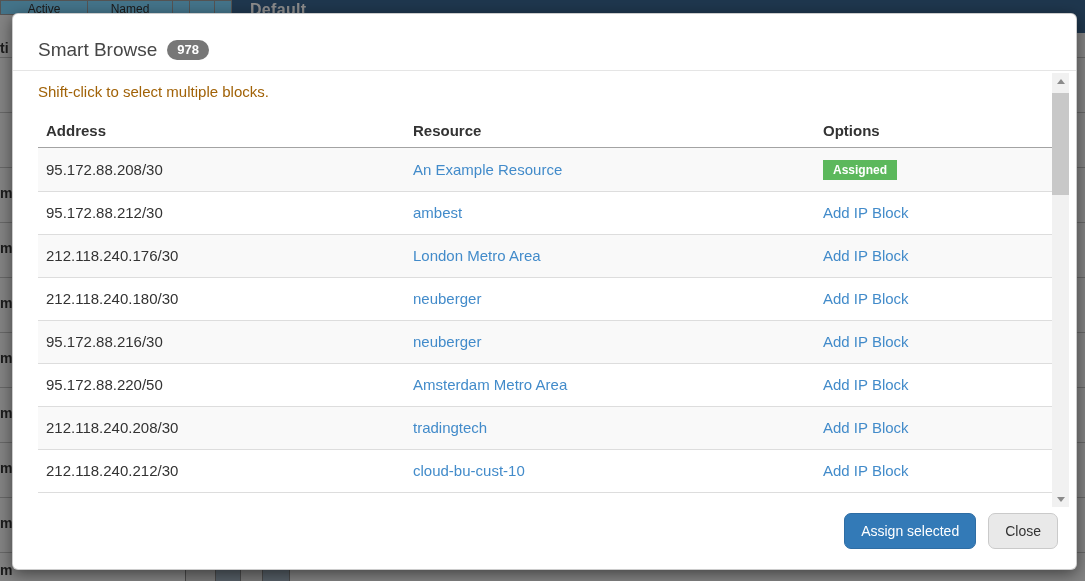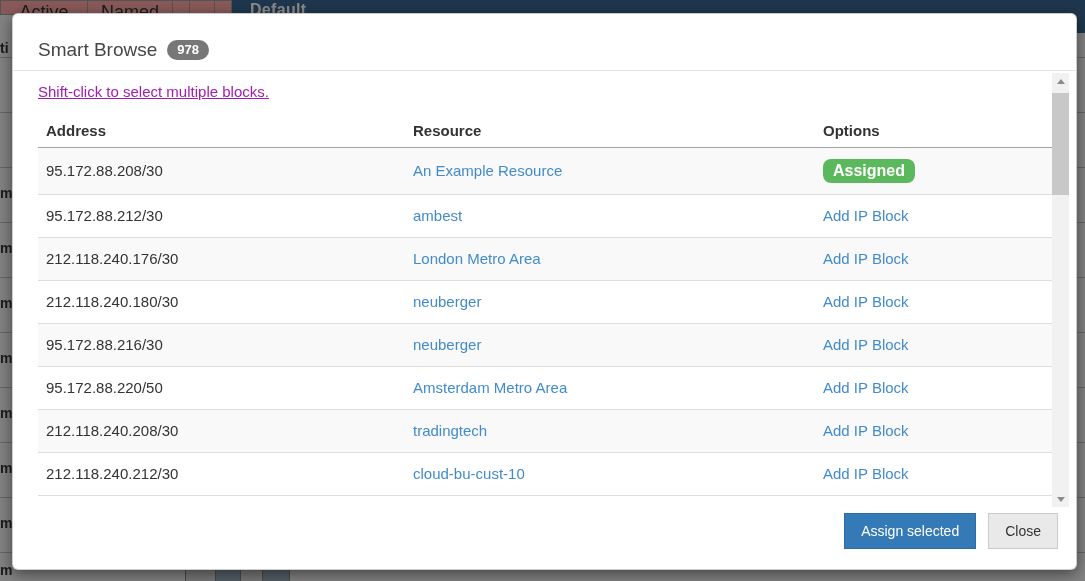--- a/index.html
+++ b/index.html
@@ -6,21 +6,21 @@
   html,body { width:1085px; height:581px; overflow:hidden; }
   body { font-family:"Liberation Sans","DejaVu Sans",sans-serif; position:relative; background:#f0f0f0; }
 
   
   .app-bg { position:absolute; inset:0; background:#f0f0f0; }
   .bg-rows { position:absolute; inset:0;
     background-image:repeating-linear-gradient(to bottom, transparent 0 54px, #bdbdbd 54px 55px);
     background-position:0 3px; }
   .bg-fragment { position:absolute; left:0; font-size:14px; color:#333; font-weight:bold; }
   .bg-tabs { position:absolute; left:0; top:0; height:15px; display:flex; }
-  .bg-tab { background:#fca5a5; border:1px solid #999; border-left:none; font-size:18px;
+  .bg-tab { background:#7dd3fc; border:1px solid #999; border-left:none; font-size:12px;
     color:#333; text-align:center; padding-top:1px; overflow:hidden; }
   .bg-tab.first { border-left:1px solid #999; }
   .bg-bluebar { position:absolute; left:232px; top:0; right:0; height:33px; background:#3a648f; }
   .bg-bluebar .bg-panel-title { position:absolute; left:18px; top:1px; font-size:16px; font-weight:bold;
     color:#ffffff; letter-spacing:.3px; }
   .bg-bottom-cells { position:absolute; left:185px; top:569px; height:12px; display:flex; }
   .bg-bottom-cell { border-left:1px solid #888; background:#dcdcdc; height:100%; }
   .bg-bottom-cell.dark { background:#9fb0bd; }
 
   .backdrop-overlay { position:absolute; inset:0; background:rgba(0,0,0,0.45); }
@@ -30,48 +30,48 @@
     background:#fff; border-radius:6px; border:1px solid rgba(0,0,0,.2);
     box-shadow:0 4px 16px rgba(0,0,0,.5); display:flex; flex-direction:column; overflow:hidden; }
 
   .modal-header { height:57px; padding:15px 15px 0 25px; border-bottom:1px solid #e5e5e5;
     display:flex; align-items:center; flex:0 0 auto; }
   .modal-title { font-size:19px; color:#464646; }
   .count-badge { display:inline-block; margin-left:10px; background:#777; color:#fff;
     font-size:13px; font-weight:bold; padding:3px 10px 4px; border-radius:11px; line-height:1; }
 
   .modal-body { position:relative; flex:0 0 438px; overflow:hidden; padding:12px 37px 0 13px; }
-  .hint-text { font-size:15px; color:#a21caf; margin-left:12px; margin-bottom:14px;text-decoration:underline; }
+  .hint-text { font-size:15px; color:#a16207; margin-left:12px; margin-bottom:14px; }
 
   table.block-table { border-collapse:collapse; width:1015px; margin-left:12px; table-layout:fixed; }
   .block-table th { text-align:left; font-size:15px; font-weight:bold; color:#333;
     padding:8px; border-bottom:1px solid #a3a3a3; }
   .block-table col.c-address { width:367px; }
   .block-table col.c-resource { width:410px; }
   .block-table td { font-size:15px; color:#333; padding:11px 8px; line-height:20px;
     border-bottom:1px solid #ddd; }
   .block-table tr.striped td { background:#f9f9f9; }
   .block-table a.res-link { color:#428bca; text-decoration:none; cursor:pointer; }
-  .badge-assigned { display:inline-block; background:#5cb85c; color:#fff; font-size:16px;
-    font-weight:bold; padding:4px 10px; border-radius:8px; line-height:1; }
+  .badge-assigned { display:inline-block; background:#5cb85c; color:#fff; font-size:12px;
+    font-weight:bold; padding:4px 10px; border-radius:0; line-height:1; }
 
   
   .scrollbar { position:absolute; top:2px; right:7px; width:17px; height:434px; background:#f1f1f1; }
   .sb-arrow { position:absolute; left:0; width:17px; height:16px; background:#f1f1f1;
     display:flex; align-items:center; justify-content:center; cursor:pointer; }
   .sb-arrow.up { top:0; }
   .sb-arrow.down { bottom:0; }
   .sb-tri { width:0; height:0; border-left:4px solid transparent; border-right:4px solid transparent; }
   .sb-tri.up { border-bottom:5px solid #8b8b8b; }
   .sb-tri.down { border-top:5px solid #8b8b8b; }
   .sb-thumb { position:absolute; left:0; top:20px; width:17px; height:102px; background:#c8c8c8; cursor:grab; }
 
   .modal-footer { flex:1 1 auto; display:flex; justify-content:flex-end; align-items:center;
     gap:12px; padding:0 18px 16px; }
-  .btn { font-size:14px; line-height:20px; padding:7px 16px; border-radius:0; cursor:pointer;
+  .btn { font-size:14px; line-height:20px; padding:7px 16px; border-radius:7px; cursor:pointer;
     font-family:inherit; }
   .btn-primary { background:#337ab7; border:1px solid #2e6da4; color:#fff; }
   .btn-default { background:#e9e9e9; border:1px solid #cacaca; color:#333; }
 </style>
 </head>
 <body>
 
 <div class="app-bg">
   <div class="bg-rows"></div>
   <div id="bg-fragments">

